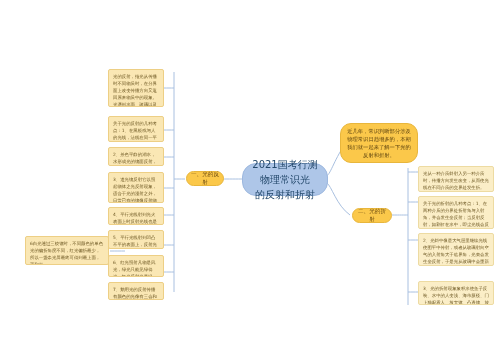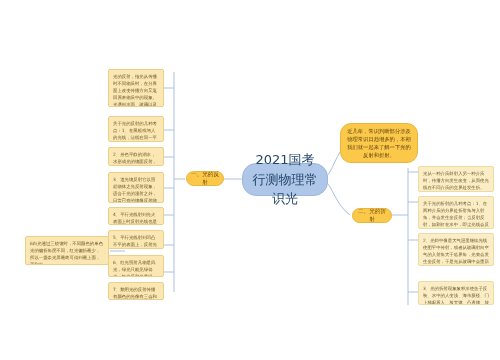--- a/index.html
+++ b/index.html
@@ -14,21 +14,21 @@
   svg.links{position:absolute;left:0;top:0;width:500px;height:360px;pointer-events:none;}
 
   .node{position:absolute;box-sizing:border-box;}
 
   
   .center-node{
     background:#aec6e8;
     border:1px solid #9db8df;
     border-radius:14px;
     color:#23486b;
-    font-size:13px;
+    font-size:10px;
     line-height:1.5;
     text-align:center;
     display:flex;align-items:center;justify-content:center;
     padding:4px 6px;
   }
   .center-node span{display:block;}
 
   
   .branch-pill{
     background:#fbc84a;
@@ -101,20 +101,21 @@
       <path d="M174,245 C170,245 168,245 164,245"></path>
       <path d="M174,272 C170,272 168,272 164,272"></path>
 
       <path d="M110,251 C116,251 120,251 125,251"></path>
     </g>
   </svg>
 
   <div class="node center-node" style="left:242px;top:163px;width:86px;height:33px;">
     <div>
       <span>2021国考行测物理常识光</span>
+      <span>的反射和折射</span>
     </div>
   </div>
 
   <div class="node intro-bubble" style="left:340px;top:123px;width:78px;height:40px;">近几年，常识判断部分涉及物理常识日趋增多的，本期我们就一起来了解一下光的反射和折射。</div>
 
   <div class="node branch-pill" style="left:186px;top:171px;width:38px;height:15px;">一、光的反射</div>
 
   <div class="node branch-pill" style="left:352px;top:208px;width:40px;height:15px;">二、光的折射</div>
 
   <div class="node leaf" style="left:108px;top:69px;width:56px;height:38px;">光的反射，指光从传播时不同物质时，在分界面上改变传播方向又返回原来物质中的现象。光遇到水面、玻璃以及其他许多物体的表面都会发生反射。当光在两种物质分界面上改变传播方向又返回原来物质中的现象。</div>

